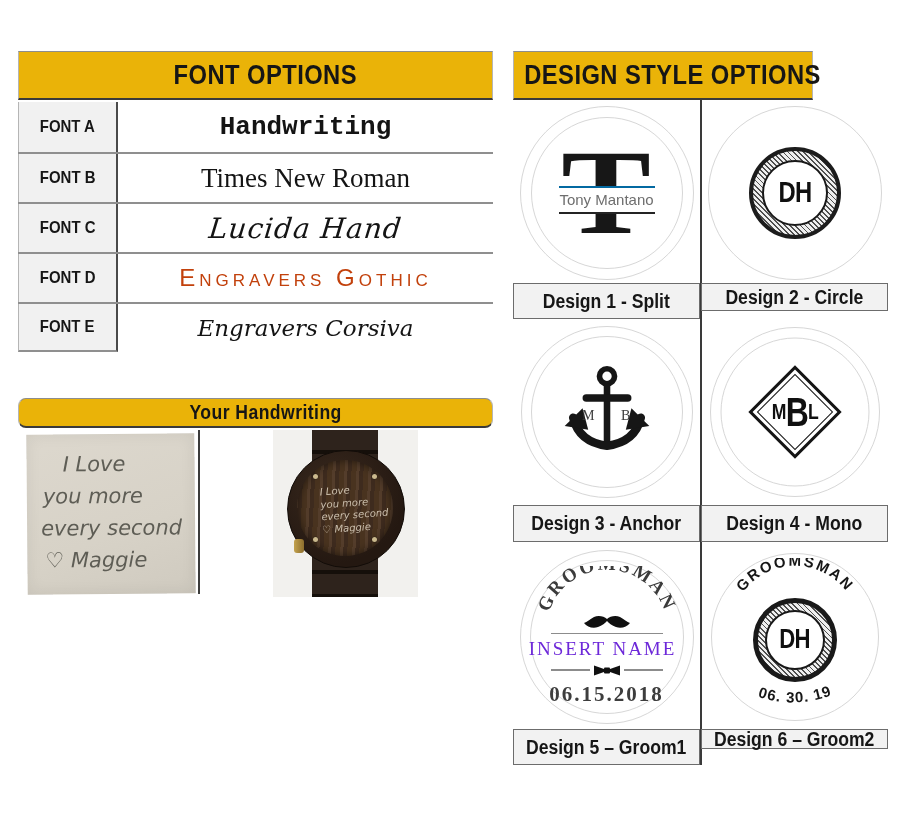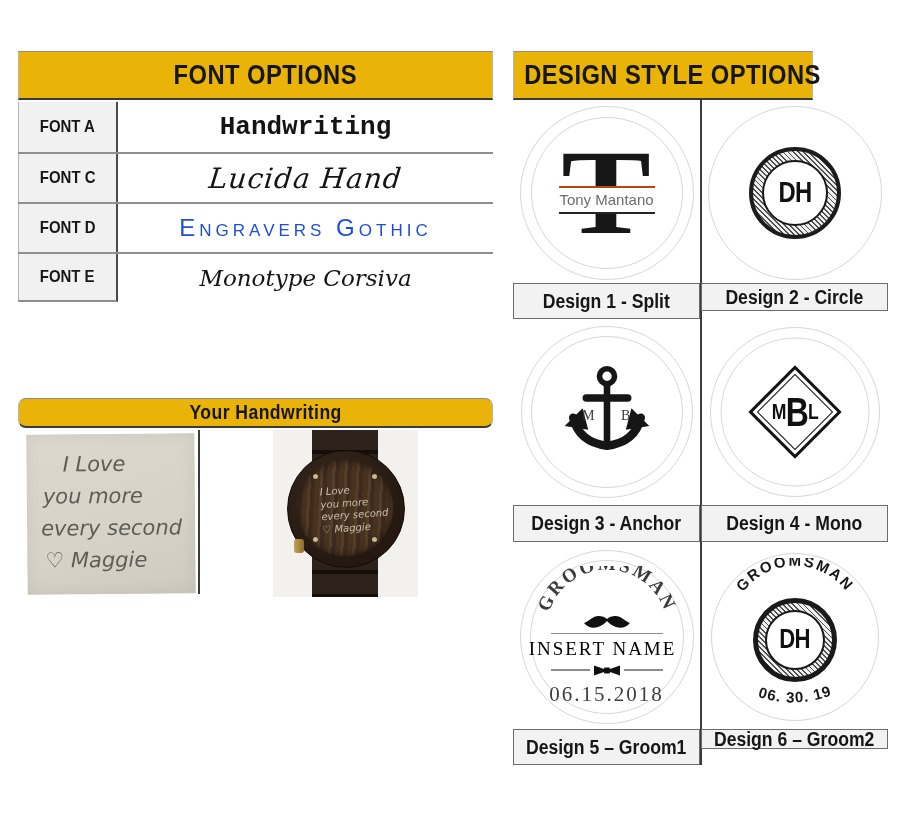--- a/index.html
+++ b/index.html
@@ -18,21 +18,21 @@
   .font-row{display:flex;height:50px;box-sizing:border-box;}
   .font-row + .font-row{border-top:2px solid #8f8f8f;}
   .font-label{width:100px;background:#f1f1f1;border-left:1px solid #b5b5b5;
               border-right:2px solid #4a4a4a;display:flex;align-items:center;justify-content:center;
               font-weight:700;font-size:17px;color:#161616;box-sizing:border-box;}
   .font-row:last-child .font-label{border-bottom:2px solid #8f8f8f;}
   .font-sample{flex:1;display:flex;align-items:center;justify-content:center;color:#141414;}
   .s-typewriter{font-family:"Liberation Mono",monospace;font-size:26px;font-weight:600;}
   .s-times{font-family:"Liberation Serif",serif;font-size:27px;}
   .s-lucida{font-family:"DejaVu Serif",serif;font-style:italic;font-size:28px;letter-spacing:1px;transform:skewX(-6deg);}
-  .s-engravers{font-family:"Liberation Sans",sans-serif;font-variant:small-caps;font-size:24px;letter-spacing:4px;color:#1d4ed8;}
+  .s-engravers{font-family:"Liberation Sans",sans-serif;font-variant:small-caps;font-size:24px;letter-spacing:4px;color:#c2410c;}
   .s-corsiva{font-family:"DejaVu Serif",serif;font-style:italic;font-size:23px;}
 
   
   .hw-bar{left:18px;top:398px;width:475px;height:30px;border-radius:8px;}
   .hw-bar .txt{font-size:20px;}
   .note-photo{left:27px;top:434px;width:168px;height:160px;
               background:linear-gradient(160deg,#ddd8ce 0%,#d7d2c7 60%,#cfcabf 100%);
               box-shadow:inset 0 0 16px rgba(0,0,0,0.07);
               color:#5e5d55;font-family:"DejaVu Sans",sans-serif;font-style:italic;
               font-size:21px;line-height:32px;transform:rotate(-0.5deg);padding:14px 0 0 14px;}
@@ -61,21 +61,21 @@
   .ring{position:absolute;top:50%;left:50%;transform:translate(-50%,-50%);border-radius:50%;
         border:1px solid #d7d7d7;}
   .label-bar{background:#f2f2f2;border:1.5px solid #6c6c6c;display:flex;align-items:center;justify-content:center;}
   .label-bar .txt{font-weight:700;font-size:20px;color:#161616;}
 
   
   .split-mono{position:relative;width:176px;height:176px;display:flex;align-items:center;justify-content:center;}
   .big-t{font-family:"Liberation Serif",serif;font-weight:700;font-size:120px;line-height:176px;
          color:#171717;transform:scaleX(1.12);}
   .name-band{position:absolute;left:40px;top:81px;width:96px;height:28px;background:#fff;
-             border-top:2px solid #c2410c;border-bottom:2px solid #242424;
+             border-top:2px solid #0369a1;border-bottom:2px solid #242424;
              display:flex;align-items:center;justify-content:center;box-sizing:border-box;
              font-size:15px;color:#6e6e6e;white-space:nowrap;}
 
   
   .circle-badge{position:relative;border-radius:50%;
         background:repeating-linear-gradient(45deg,#4f4f4f 0 1.3px,#efefef 1.3px 3.6px);}
   .badge2{width:84px;height:84px;border:4px solid #1c1c1c;}
   .badge6{width:74px;height:74px;border:5px solid #191919;}
   .badge-center{position:absolute;border-radius:50%;background:#fff;border:2px solid #181818;
                 display:flex;align-items:center;justify-content:center;box-sizing:border-box;}
@@ -91,26 +91,26 @@
                  transform:translate(-50%,-50%) rotate(45deg);background:#fff;}
   .diamond-inner{position:absolute;inset:3px;border:1px solid #141414;}
   .mono-letters{position:relative;display:flex;align-items:center;font-weight:700;color:#101010;
                 transform:scaleX(0.8);letter-spacing:-1px;}
   .mono-sm{font-size:22px;}
   .mono-lg{font-size:40px;}
 
   
   .stack{position:relative;display:flex;flex-direction:column;align-items:center;}
   .thin-line{width:112px;height:1.5px;background:#8c8c8c;}
-  .insert-name{font-family:"Liberation Serif",serif;font-size:19px;letter-spacing:2px;color:#000000;
+  .insert-name{font-family:"Liberation Serif",serif;font-size:19px;letter-spacing:2px;color:#6d28d9;
                margin:4px 8px 3px 0;white-space:nowrap;}
   .bow-row{position:relative;width:112px;height:14px;display:flex;align-items:center;justify-content:center;}
   .bow-row .thin-line{position:absolute;left:0;top:6px;}
   .bow-holder{position:relative;background:#fff;padding:0 4px;line-height:0;}
-  .g1-date{font-family:"Liberation Serif",serif;font-size:21px;letter-spacing:2px;color:#3d3d3d;margin-top:5px;}
+  .g1-date{font-family:"Liberation Serif",serif;font-size:21px;letter-spacing:2px;color:#3d3d3d;margin-top:5px;font-weight:bold;}
   svg text{font-family:"Liberation Serif",serif;}
   .sans-arc text{font-family:"Liberation Sans",sans-serif;}
 </style>
 </head>
 <body>
 
 <div class="canvas">
 
   <div class="abs hdr-bar" style="left:18px;top:51px;width:475px;height:49px;">
     <span class="cond txt">FONT OPTIONS</span>
@@ -118,35 +118,41 @@
 
   <div class="abs font-table">
     <div class="font-row">
       <div class="font-label">
           <span class="cond">FONT A</span>
         </div>
       <div class="font-sample s-typewriter">Handwriting</div>
     </div>
     <div class="font-row">
       <div class="font-label">
+          <span class="cond">FONT B</span>
+        </div>
+      <div class="font-sample s-times">Times New Roman</div>
+    </div>
+    <div class="font-row">
+      <div class="font-label">
           <span class="cond">FONT C</span>
         </div>
       <div class="font-sample s-lucida">Lucida Hand</div>
     </div>
     <div class="font-row">
       <div class="font-label">
           <span class="cond">FONT D</span>
         </div>
       <div class="font-sample s-engravers">Engravers Gothic</div>
     </div>
     <div class="font-row">
       <div class="font-label">
           <span class="cond">FONT E</span>
         </div>
-      <div class="font-sample s-corsiva">Monotype Corsiva</div>
+      <div class="font-sample s-corsiva">Engravers Corsiva</div>
     </div>
   </div>
 
   <div class="abs hdr-bar hw-bar">
     <span class="cond txt">Your Handwriting</span>
   </div>
 
   <div class="abs note-photo">
     <div class="note-line">I Love</div>
     <div class="note-line">you more</div>

